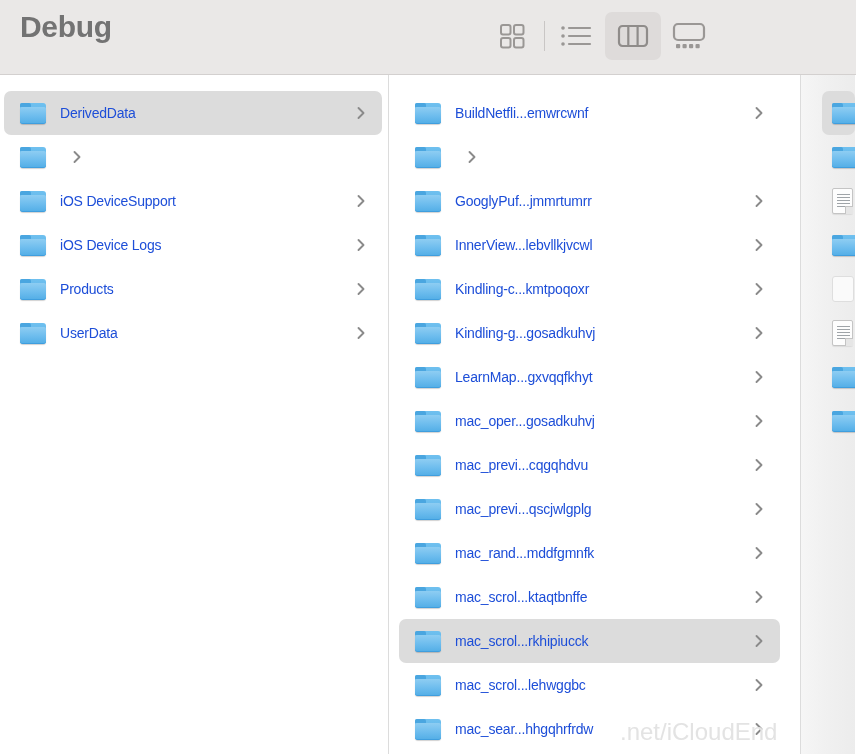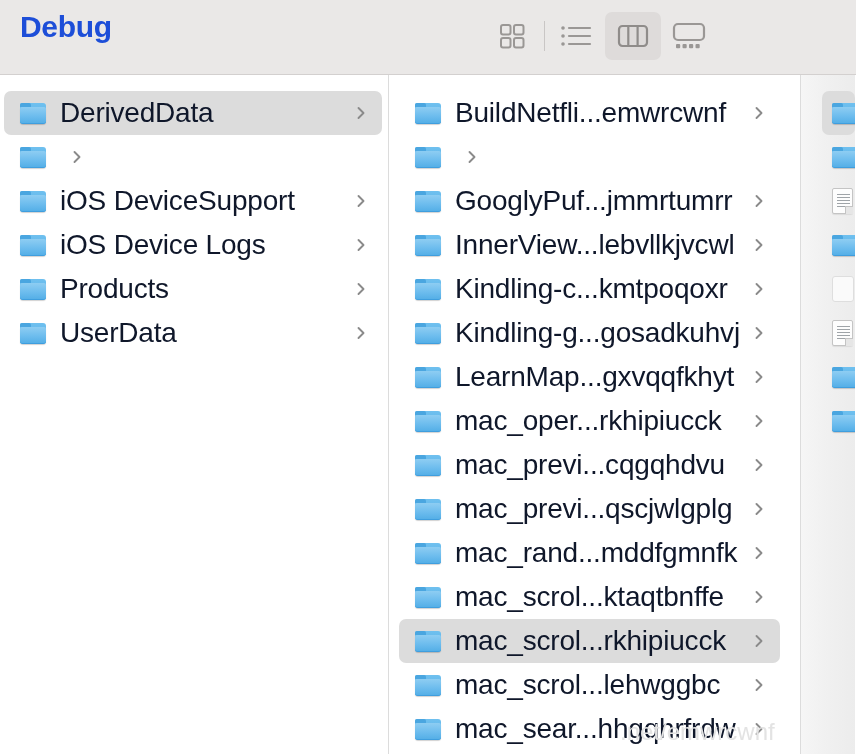--- a/index.html
+++ b/index.html
@@ -21,21 +21,21 @@
     left: 0; top: 0;
     width: 856px; height: 75px;
     background: #eae8e7;
     border-bottom: 1px solid #d3d0cf;
   }
   .toolbar-title {
     position: absolute;
     left: 20px; top: 10px;
     font-size: 30px;
     font-weight: bold;
-    color: #1d4ed8;
+    color: #737373;
     letter-spacing: -0.3px;
   }
   .view-controls {
     position: absolute;
     left: 484px; top: 5px;
     height: 62px;
     display: flex;
     align-items: center;
     gap: 0px;
   }
@@ -153,22 +153,22 @@
     flex: 0 0 auto;
     width: 22px; height: 26px;
     margin-right: 14px;
     background: #fafafa;
     border: 1px solid #dedede;
     border-radius: 3px;
   }
 
   .row-label {
     flex: 1 1 auto;
-    font-size: 28px;
-    color: #0f172a;
+    font-size: 14px;
+    color: #1d4ed8;
     white-space: nowrap;
     overflow: hidden;
     letter-spacing: -0.2px;
   }
   .chevron {
     flex: 0 0 auto;
     width: 14px; height: 14px;
     margin-left: 10px;
   }
   .chevron svg { display: block; }
@@ -416,21 +416,21 @@
               <path d="M4.5 2 L9.5 7 L4.5 12" fill="none" stroke="#8a8a8a" stroke-width="1.9" stroke-linecap="round" stroke-linejoin="round"></path>
             </svg>
           </span>
       </div>
       <div class="row">
         <span class="folder-icon">
             <span class="back"></span>
             <span class="tab"></span>
             <span class="front"></span>
           </span>
-        <span class="row-label">mac_oper...rkhipiucck</span>
+        <span class="row-label">mac_oper...gosadkuhvj</span>
         <span class="chevron">
             <svg width="14" height="14" viewBox="0 0 14 14">
               <path d="M4.5 2 L9.5 7 L4.5 12" fill="none" stroke="#8a8a8a" stroke-width="1.9" stroke-linecap="round" stroke-linejoin="round"></path>
             </svg>
           </span>
       </div>
       <div class="row">
         <span class="folder-icon">
             <span class="back"></span>
             <span class="tab"></span>
@@ -565,15 +565,15 @@
         <span class="folder-icon">
             <span class="back"></span>
             <span class="tab"></span>
             <span class="front"></span>
           </span>
       </div>
     </div>
 
   </div>
 
-  <div class="watermark">.net/emwrcwnf</div>
+  <div class="watermark">.net/iCloudEnd</div>
 
 </div>
 
 </body></html>

